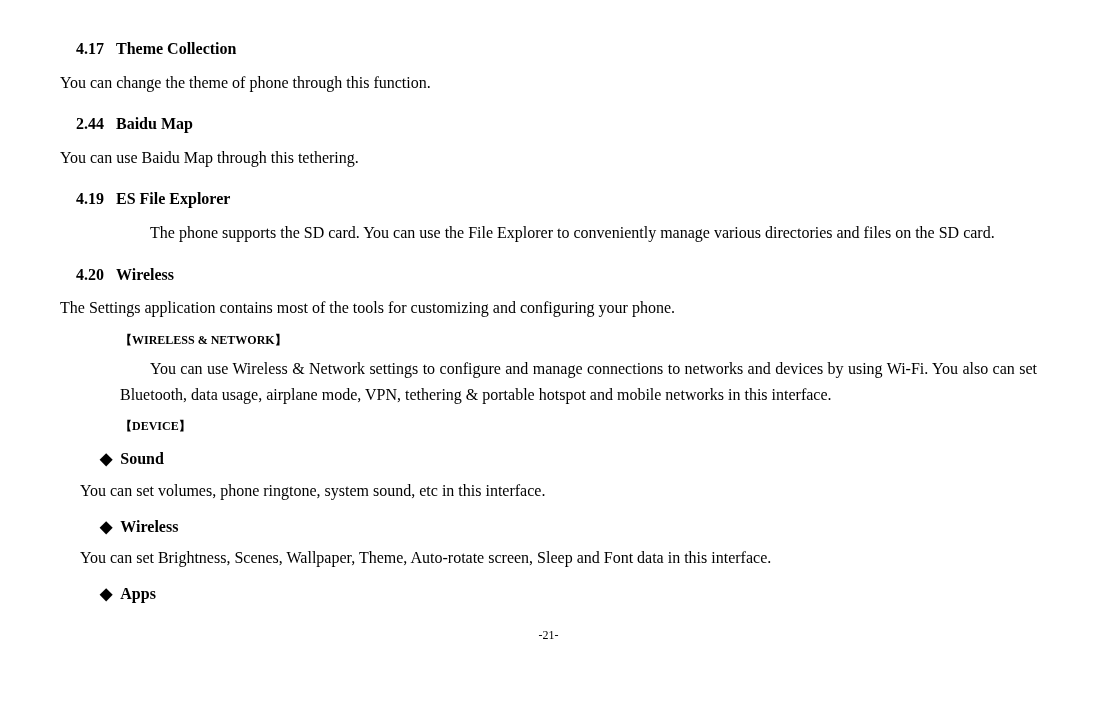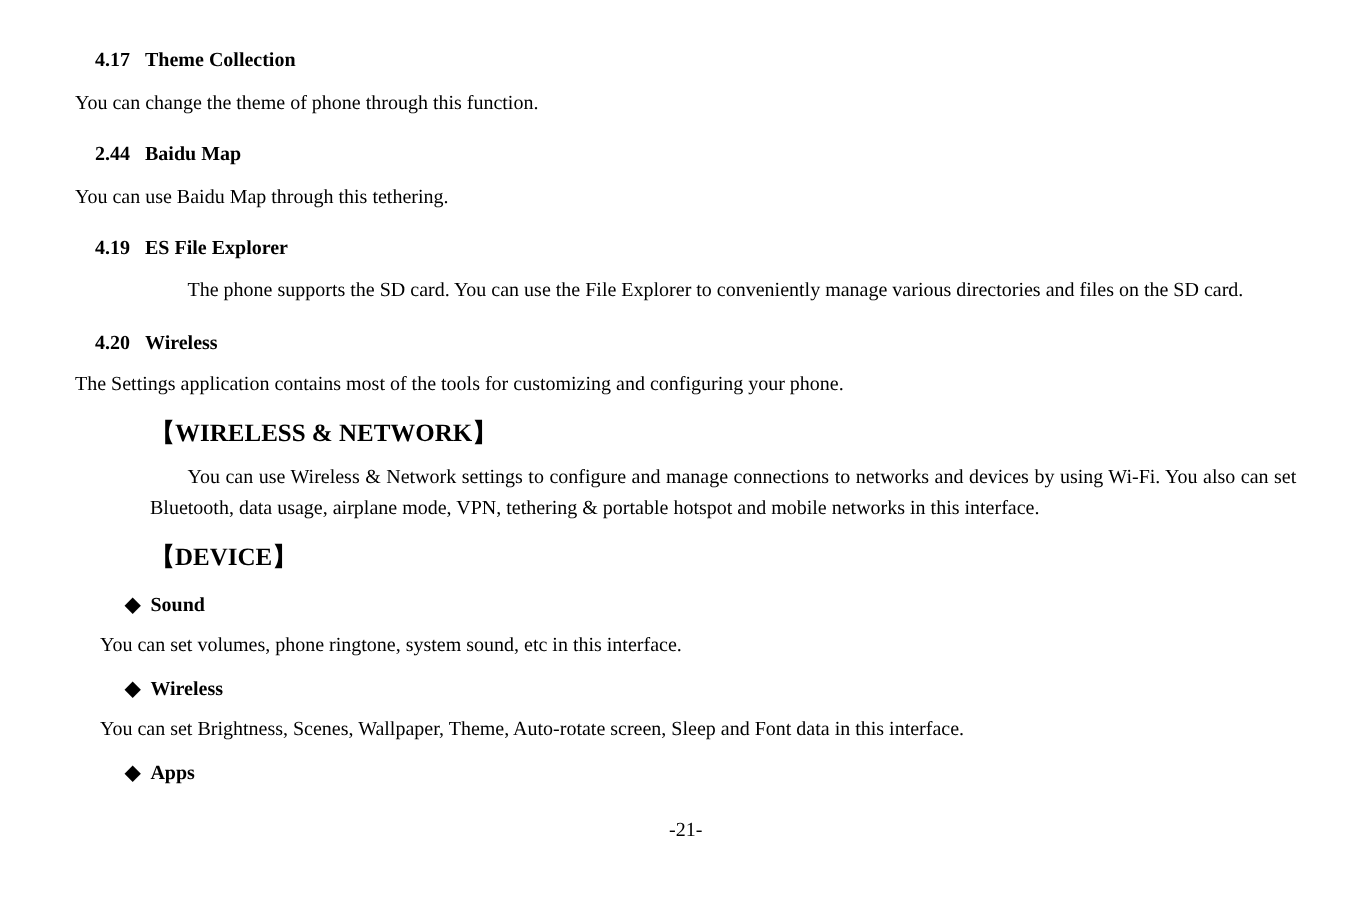--- a/index.html
+++ b/index.html
@@ -38,21 +38,21 @@
 
     .indent-paragraph {
       text-align: justify;
       margin-bottom: 10px;
       padding-left: 60px;
       text-indent: 30px;
     }
 
     .sub-heading {
       font-weight: bold;
-      font-size: 20px;
+      font-size: 12px;
       margin-bottom: 6px;
       margin-top: 10px;
       padding-left: 60px;
     }
 
     .bullet-heading {
       font-weight: bold;
       font-size: 16px;
       margin-bottom: 6px;
       margin-top: 10px;
@@ -70,21 +70,21 @@
 
     .bullet-paragraph {
       text-align: justify;
       margin-bottom: 10px;
       padding-left: 20px;
     }
 
     .page-number {
       text-align: center;
       margin-top: 20px;
-      font-size: 16px;
+      font-size: 12px;
     }
   </style>
 </head>
 <body>
 
 <div>
   <div class="section-heading">
     &nbsp;&nbsp;&nbsp;&nbsp;<span class="section-num">4.17</span>&nbsp;&nbsp;<span>Theme Collection</span>
   </div>
   <p class="paragraph">You can change the theme of phone through this function.</p>

